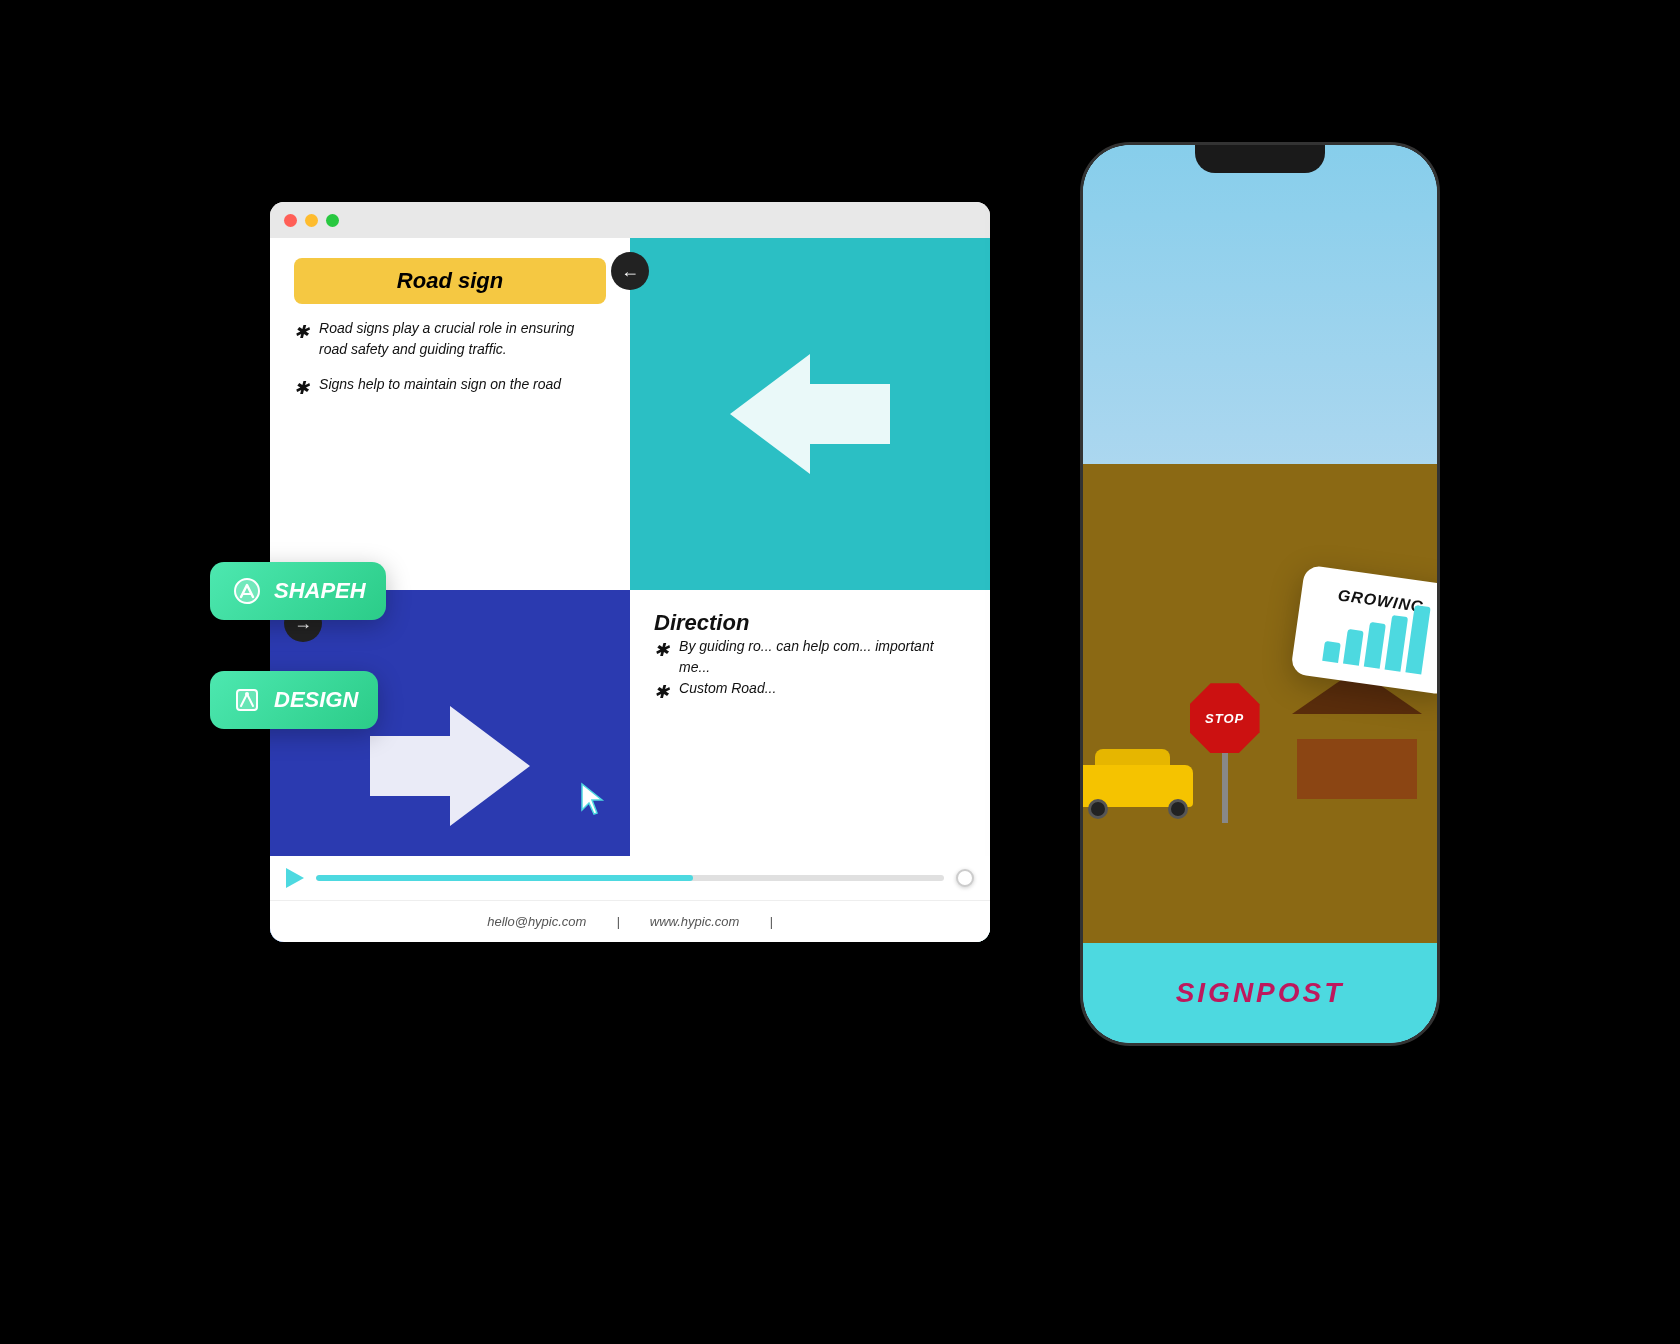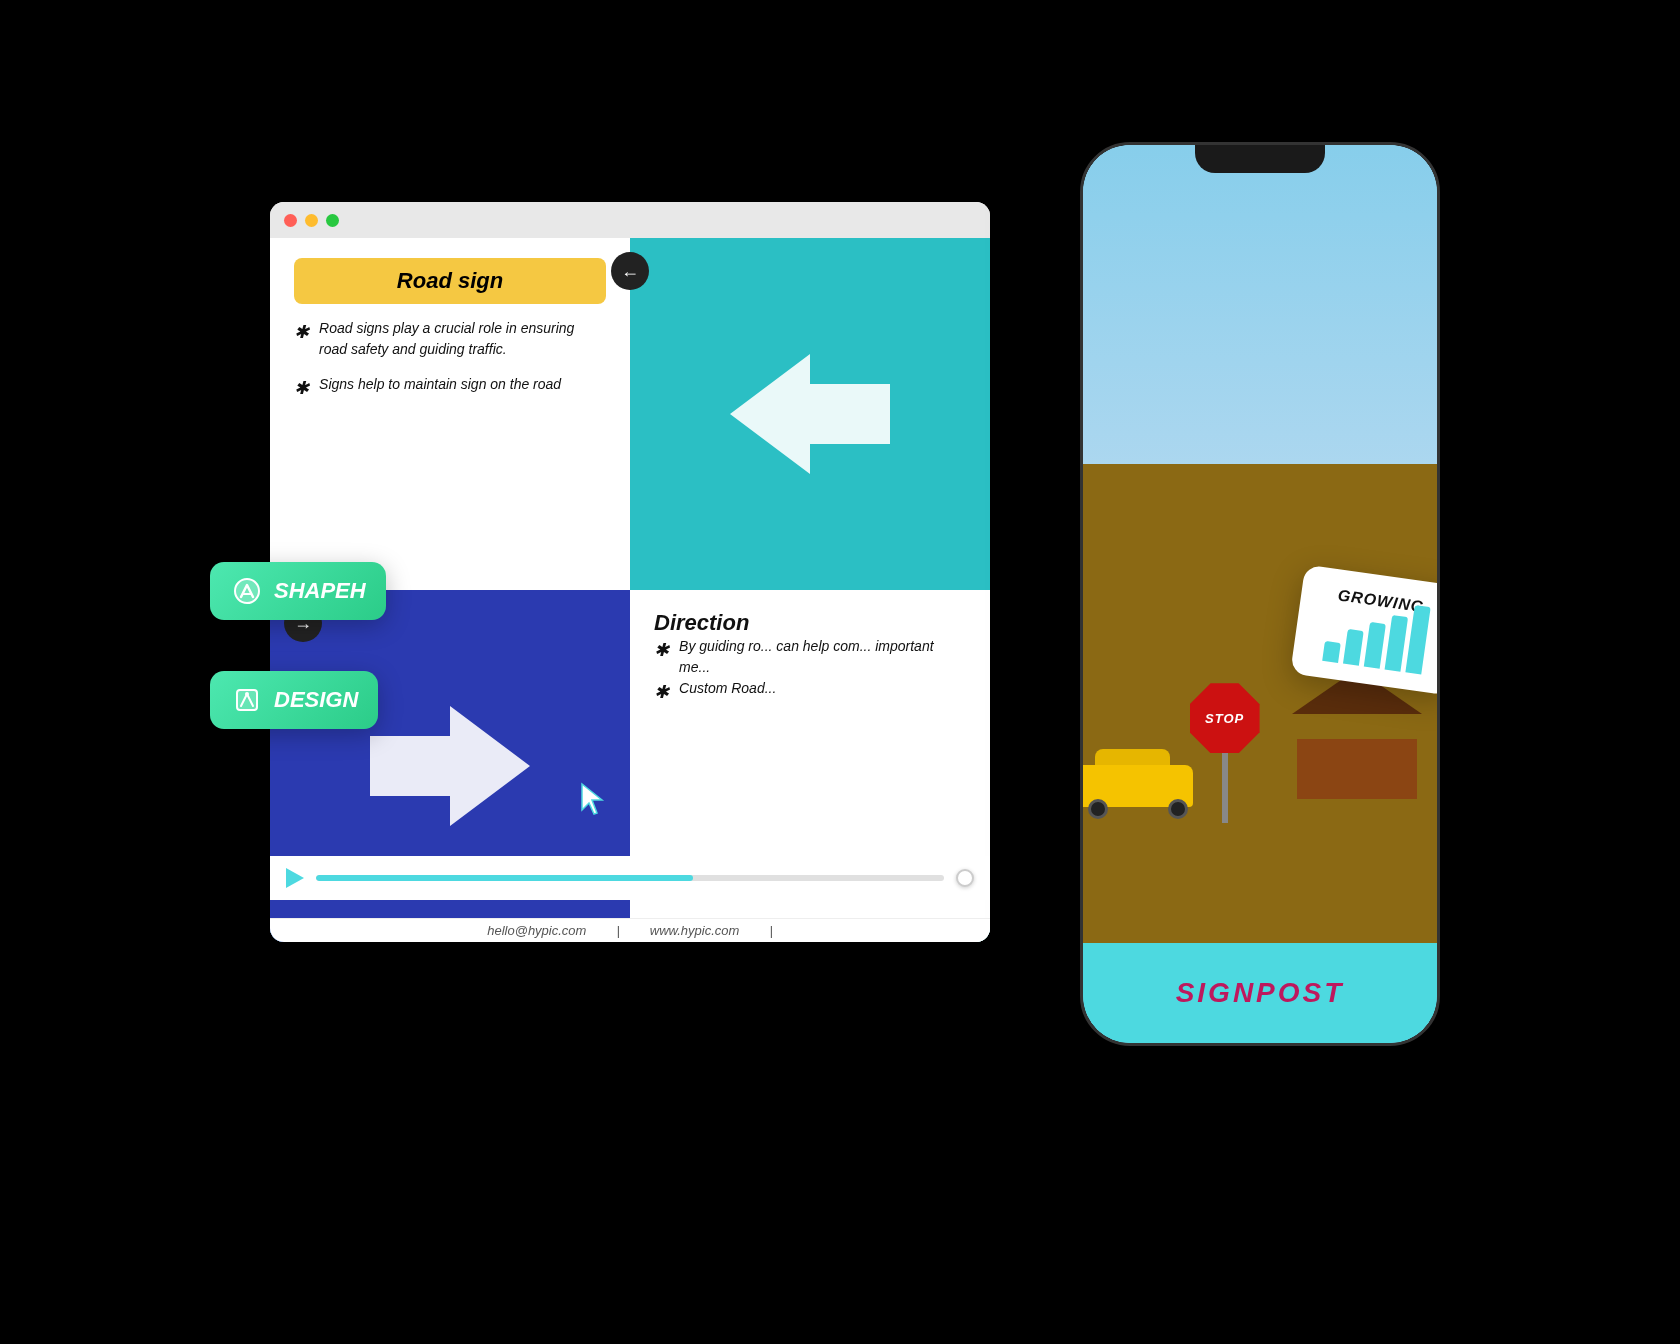--- a/index.html
+++ b/index.html
@@ -157,21 +157,21 @@
       font-weight: 900;
       color: #111;
     }
 
     
     .browser-footer {
       position: absolute;
       bottom: 0;
       left: 0;
       right: 0;
-      height: 24px;
+      height: 42px;
       background: #fff;
       border-top: 1px solid #eee;
       display: flex;
       align-items: center;
       justify-content: center;
       gap: 30px;
       font-size: 13px;
       color: #555;
       z-index: 10;
     }

